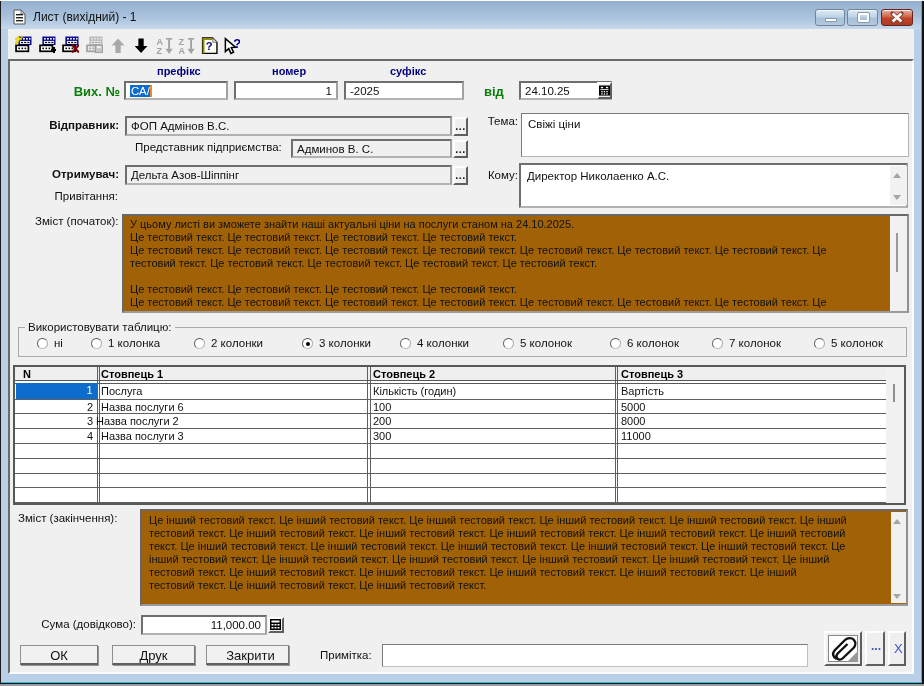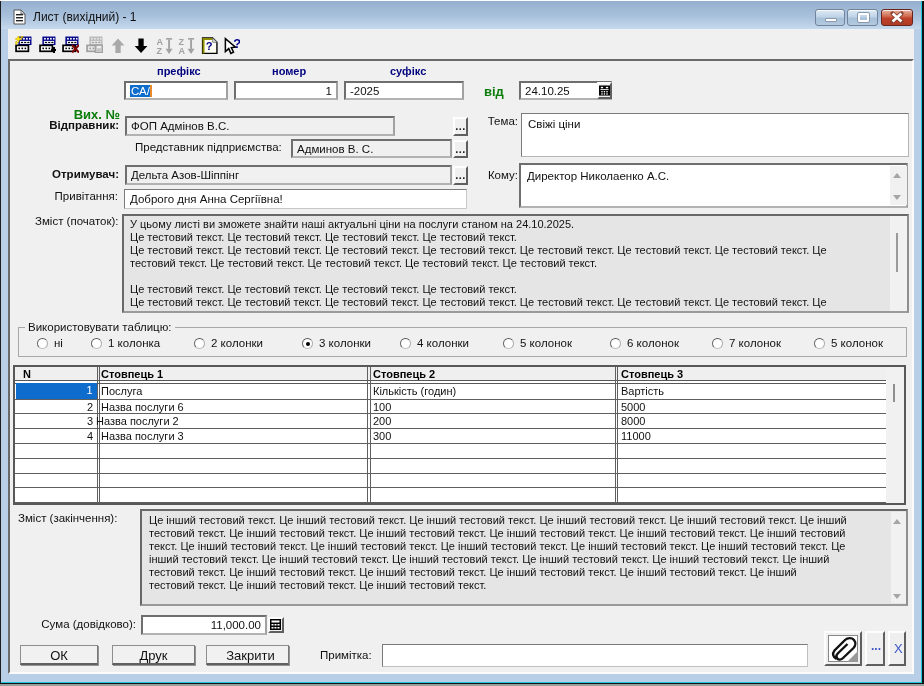--- a/index.html
+++ b/index.html
@@ -32,21 +32,21 @@
 
 .lbl{position:absolute;font-size:11.5px;color:#111;white-space:nowrap;}
 .b{font-weight:bold;}
 .r{text-align:right;}
 .fld{position:absolute;background:#fff;border:2px solid #6e6e6e;border-right-color:#a2a2a2;border-bottom-color:#b2b2b2;font-size:11.5px;color:#111;white-space:nowrap;overflow:hidden;}
 .fld.ro{background:#f0f0f0;}
 .fld .t{position:absolute;left:4px;top:2px;}
 .dots{position:absolute;width:15px;background:#f0f0f0;border-top:2px solid #fdfdfd;border-left:2px solid #fdfdfd;border-right:2px solid #5f5f5f;border-bottom:2px solid #5f5f5f;font-size:11px;color:#222;text-align:center;line-height:14px;font-weight:bold;letter-spacing:0.5px;}
 .grn{color:#0a7d0a;font-weight:bold;font-size:13px;}
 .nvy{color:#00007f;font-weight:bold;font-size:11px;}
-.ta{position:absolute;background:#e5e5e5;border:2px solid #686868;border-right-color:#8f8f8f;border-bottom-color:#9a9a9a;font-size:11px;line-height:13px;color:#111;}
+.ta{position:absolute;background:#a16207;border:2px solid #686868;border-right-color:#8f8f8f;border-bottom-color:#9a9a9a;font-size:11px;line-height:13px;color:#111;}
 .sbar{position:absolute;background:#f1f1f1;}
 .tri-up{width:0;height:0;border-left:4.5px solid transparent;border-right:4.5px solid transparent;border-bottom:5.5px solid #a5a5a5;position:absolute;}
 .tri-dn{width:0;height:0;border-left:4.5px solid transparent;border-right:4.5px solid transparent;border-top:5.5px solid #a5a5a5;position:absolute;}
 .btn{position:absolute;background:#f1f1f1;border:1px solid #8e8e8e;border-bottom:2px solid #606060;border-right:1px solid #777;box-shadow:1px 1px 0 #949494;font-size:13px;color:#111;text-align:center;}
 .sqbtn{position:absolute;background:#efefef;border-top:2px solid #fdfdfd;border-left:2px solid #fdfdfd;border-right:2px solid #5f5f5f;border-bottom:2px solid #5f5f5f;}
 </style></head>
 <body>
 <div id="win">
   <div class="abs" id="titlebar"></div>
   <div class="abs" id="toolbar"></div>
@@ -81,21 +81,21 @@
         <path d="M11 4 L21 13 M21 4 L11 13" stroke="#8a3f30" stroke-width="5" stroke-linecap="round" fill="none"></path>
         <path d="M11 4 L21 13 M21 4 L11 13" stroke="#fff" stroke-width="3" stroke-linecap="butt" fill="none"></path>
       </svg>
     </div>
 
   <div class="abs" id="tb-icons"></div>
 
   <div class="lbl nvy" style="left:157px;top:65px;">префікс</div>
   <div class="lbl nvy" style="left:272px;top:65px;">номер</div>
   <div class="lbl nvy" style="left:390px;top:65px;">суфікс</div>
-  <div class="lbl grn r" style="left:20px;top:84px;width:100px;margin-top:23px;">Вих. №</div>
+  <div class="lbl grn r" style="left:20px;top:84px;width:100px;">Вих. №</div>
   <div class="fld" style="left:124px;top:81px;width:104px;height:19px;">
      <div style="position:absolute;left:4px;top:2px;background:#0e6ccd;color:#fff;padding:0 1px;">СА/</div>
      <div style="position:absolute;left:24px;top:2px;width:2px;height:12px;background:#e8892c;"></div>
   </div>
   <div class="fld" style="left:234px;top:81px;width:104px;height:19px;">
       <div class="t" style="left:auto;right:4px;">1</div>
     </div>
   <div class="fld" style="left:344px;top:81px;width:120px;height:19px;">
       <div class="t">-2025</div>
     </div>
@@ -112,38 +112,35 @@
       <rect x="2.5" y="6" width="1.5" height="1.5" fill="#fff"></rect>
         <rect x="5.2" y="6" width="1.5" height="1.5" fill="#fff"></rect>
         <rect x="8" y="6" width="1.5" height="1.5" fill="#fff"></rect>
       <rect x="2.5" y="8.5" width="1.5" height="1.5" fill="#fff"></rect>
         <rect x="5.2" y="8.5" width="1.5" height="1.5" fill="#fff"></rect>
         <rect x="8" y="8.5" width="1.5" height="1.5" fill="#fff"></rect>
     </svg>
   </div>
 
   <div class="lbl b r" style="left:20px;top:119px;width:99px;">Відправник:</div>
-  <div class="fld ro" style="left:125px;top:116px;width:270px;height:20px;">
+  <div class="fld ro" style="left:125px;top:116px;width:327px;height:20px;">
       <div class="t">ФОП Адмінов В.С.</div>
     </div>
   <div class="dots" style="left:453px;top:117px;height:19px;">...</div>
   <div class="lbl" style="left:135px;top:141px;">Представник підприємства:</div>
   <div class="fld ro" style="left:291px;top:139px;width:161px;height:19px;padding-left:32px;">
       <div class="t">Админов В. С.</div>
     </div>
   <div class="dots" style="left:453px;top:140px;height:18px;">...</div>
   <div class="lbl b r" style="left:20px;top:168px;width:99px;">Отримувач:</div>
   <div class="fld ro" style="left:125px;top:165px;width:327px;height:20px;">
       <div class="t">Дельта Азов-Шіппінг</div>
     </div>
   <div class="dots" style="left:453px;top:166px;height:19px;">...</div>
   <div class="lbl r" style="left:20px;top:190px;width:98px;">Привітання:</div>
-  <div class="fld" style="left:124px;top:189px;width:343px;height:20px;border-width:1px;border-color:#7a7a7a #c8c8c8 #c8c8c8 #7a7a7a;">
-      <div class="t" style="left:5px;top:3px;">Доброго дня Анна Сергіївна!</div>
-    </div>
 
   <div class="lbl r" style="left:450px;top:115px;width:68px;">Тема:</div>
   <div class="fld" style="left:521px;top:113px;width:388px;height:44px;border-width:1px;border-color:#7a7a7a #b5b5b5 #b5b5b5 #7a7a7a;">
       <div class="t" style="left:6px;top:4px;">Свіжі ціни</div>
     </div>
   <div class="lbl r" style="left:450px;top:169px;width:68px;">Кому:</div>
   <div class="fld" style="left:519px;top:163px;width:389px;height:45px;">
       <div class="t" style="left:6px;top:5px;">Директор Николаенко А.С.</div>
     </div>
   <div class="sbar" style="left:890px;top:166px;width:17px;height:39px;">

